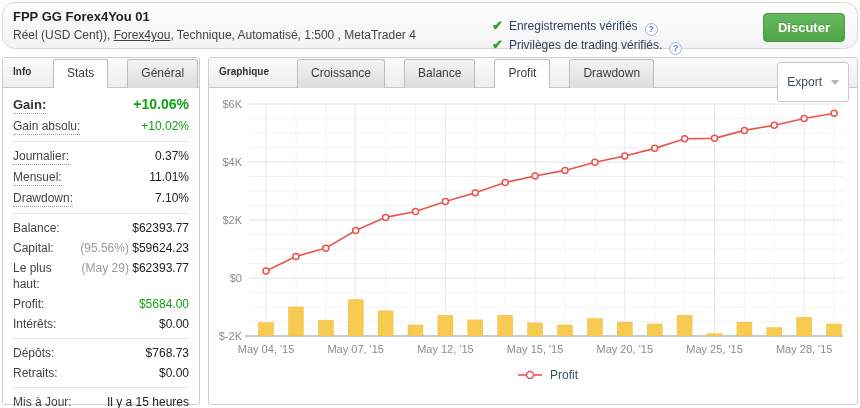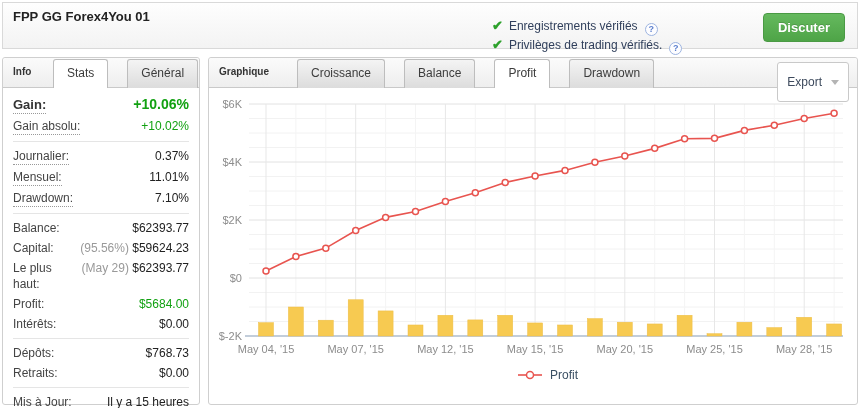--- a/index.html
+++ b/index.html
@@ -6,21 +6,21 @@
   html, body { width: 860px; height: 408px; overflow: hidden; }
   body {
     font-family: "Liberation Sans", sans-serif;
     background: #ffffff;
     position: relative;
     color: #333;
   }
   
   .hdr {
     position: absolute; left: 2px; top: 2px; width: 856px; height: 47px;
-    border: 1px solid #d9d9d9; border-radius: 0;
+    border: 1px solid #d9d9d9; border-radius: 13px;
     background: linear-gradient(#fefefe, #f3f3f3);
   }
   .hdr-left { position: absolute; left: 10px; top: 6px; }
   .acct-title { font-size: 13px; font-weight: bold; color: #222; margin-bottom: 4px; }
   .acct-sub { font-size: 12px; color: #444; }
   .acct-sub .lnk { text-decoration: underline; color: #444; cursor: pointer; }
   .verified { position: absolute; left: 489px; top: 14px; font-size: 12px; color: #31405c; }
   .vrow { line-height: 18px; white-space: nowrap; }
   .chk { color: var(--check-green); font-size: 13px; font-weight: bold; margin-right: 6px; }
   .help {
@@ -85,20 +85,21 @@
   
   .chart-body { position: relative; height: 317px; }
   #chart-svg { display: block; margin-top: 4px; }
 </style>
 </head>
 <body>
 
 <div class="hdr">
   <div class="hdr-left">
     <div class="acct-title">FPP GG Forex4You 01</div>
+    <div class="acct-sub"><span>Réel (USD Cent)), </span><span class="lnk">Forex4you</span><span>, Technique, Automatisé, 1:500 , MetaTrader 4</span></div>
   </div>
   <div class="verified">
     <div class="vrow"><span class="chk">✔</span><span>Enregistrements vérifiés</span><span class="help">?</span></div>
     <div class="vrow"><span class="chk">✔</span><span>Privilèges de trading vérifiés.</span><span class="help">?</span></div>
   </div>
   <button class="chat-btn">Discuter</button>
 </div>
 
 <aside class="panel sidebar">
   <div class="tabbar">

